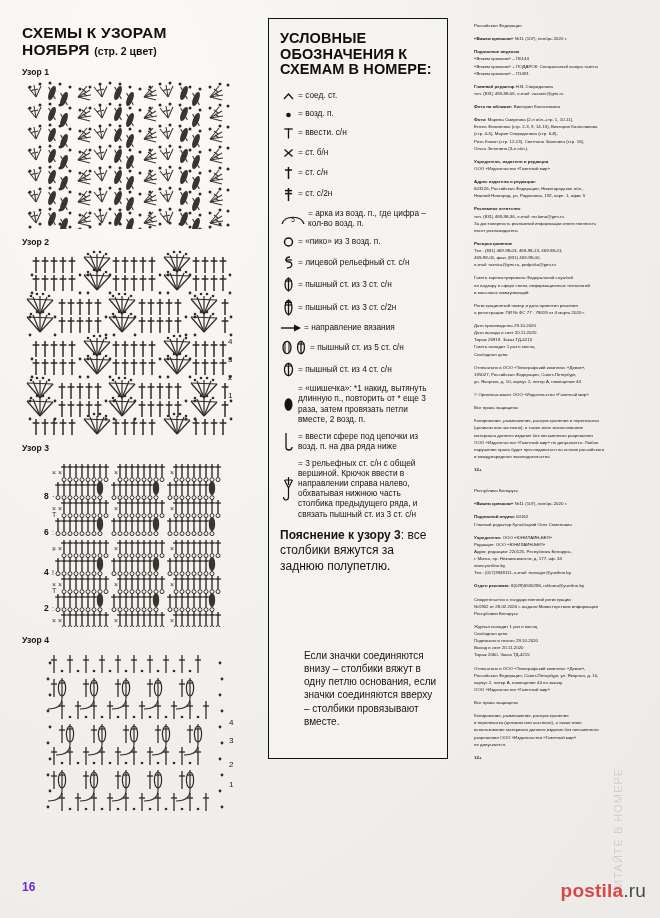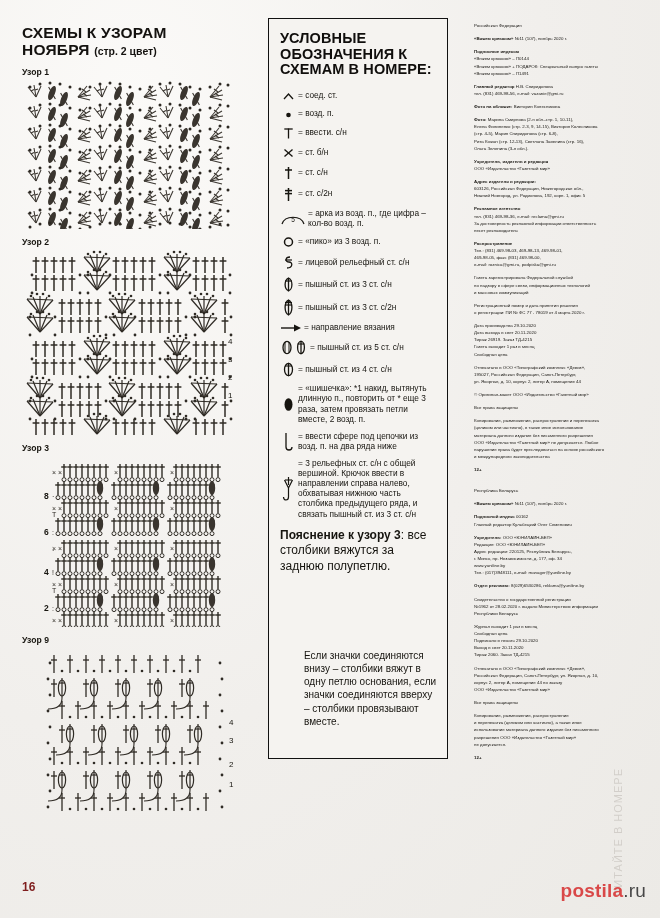--- a/index.html
+++ b/index.html
@@ -53,21 +53,21 @@
   }
   .chart-box{
     margin-left:8px;
     position:relative;
   }
   .chart-box svg{display:block;}
 
   .page-num{
     position:absolute;
     left:8px;bottom:14px;
-    font-weight:bold;font-size:12px;color:#7f1d1d;
+    font-weight:bold;font-size:12px;color:#6d28d9;
   }
 
   
   .col-mid{
     width:180px;flex:0 0 180px;
     margin-left:6px;
     border:1.6px solid #111;
     background:#f5f3f0;
     box-sizing:border-box;
     padding:12px 10px 10px 11px;
@@ -542,21 +542,21 @@
               <text x="30" y="62">T</text>
             <text x="30" y="80">:</text>
               <text x="30" y="98">·</text>
             <text x="30" y="120">!</text>
               <text x="30" y="138">T</text>
             <text x="30" y="156">:</text>
           </g>
         </svg>
       </div>
 
-      <div class="uzor-label">Узор 9</div>
+      <div class="uzor-label">Узор 4</div>
       <div class="chart-box">
         <svg width="216" height="182" viewBox="0 0 216 182">
           <defs>
             <g id="dc4">
               <line x1="0" y1="0" x2="0" y2="-18" stroke="#2f2b25" stroke-width="1.3"></line>
               <line x1="-3" y1="-13" x2="3" y2="-13" stroke="#2f2b25" stroke-width="1.3"></line>
             </g>
             <g id="puff">
               <ellipse cx="0" cy="-9" rx="3.6" ry="8" fill="none" stroke="#2f2b25" stroke-width="1.2"></ellipse>
               <line x1="0" y1="-19" x2="0" y2="1" stroke="#2f2b25" stroke-width="1.2"></line>

